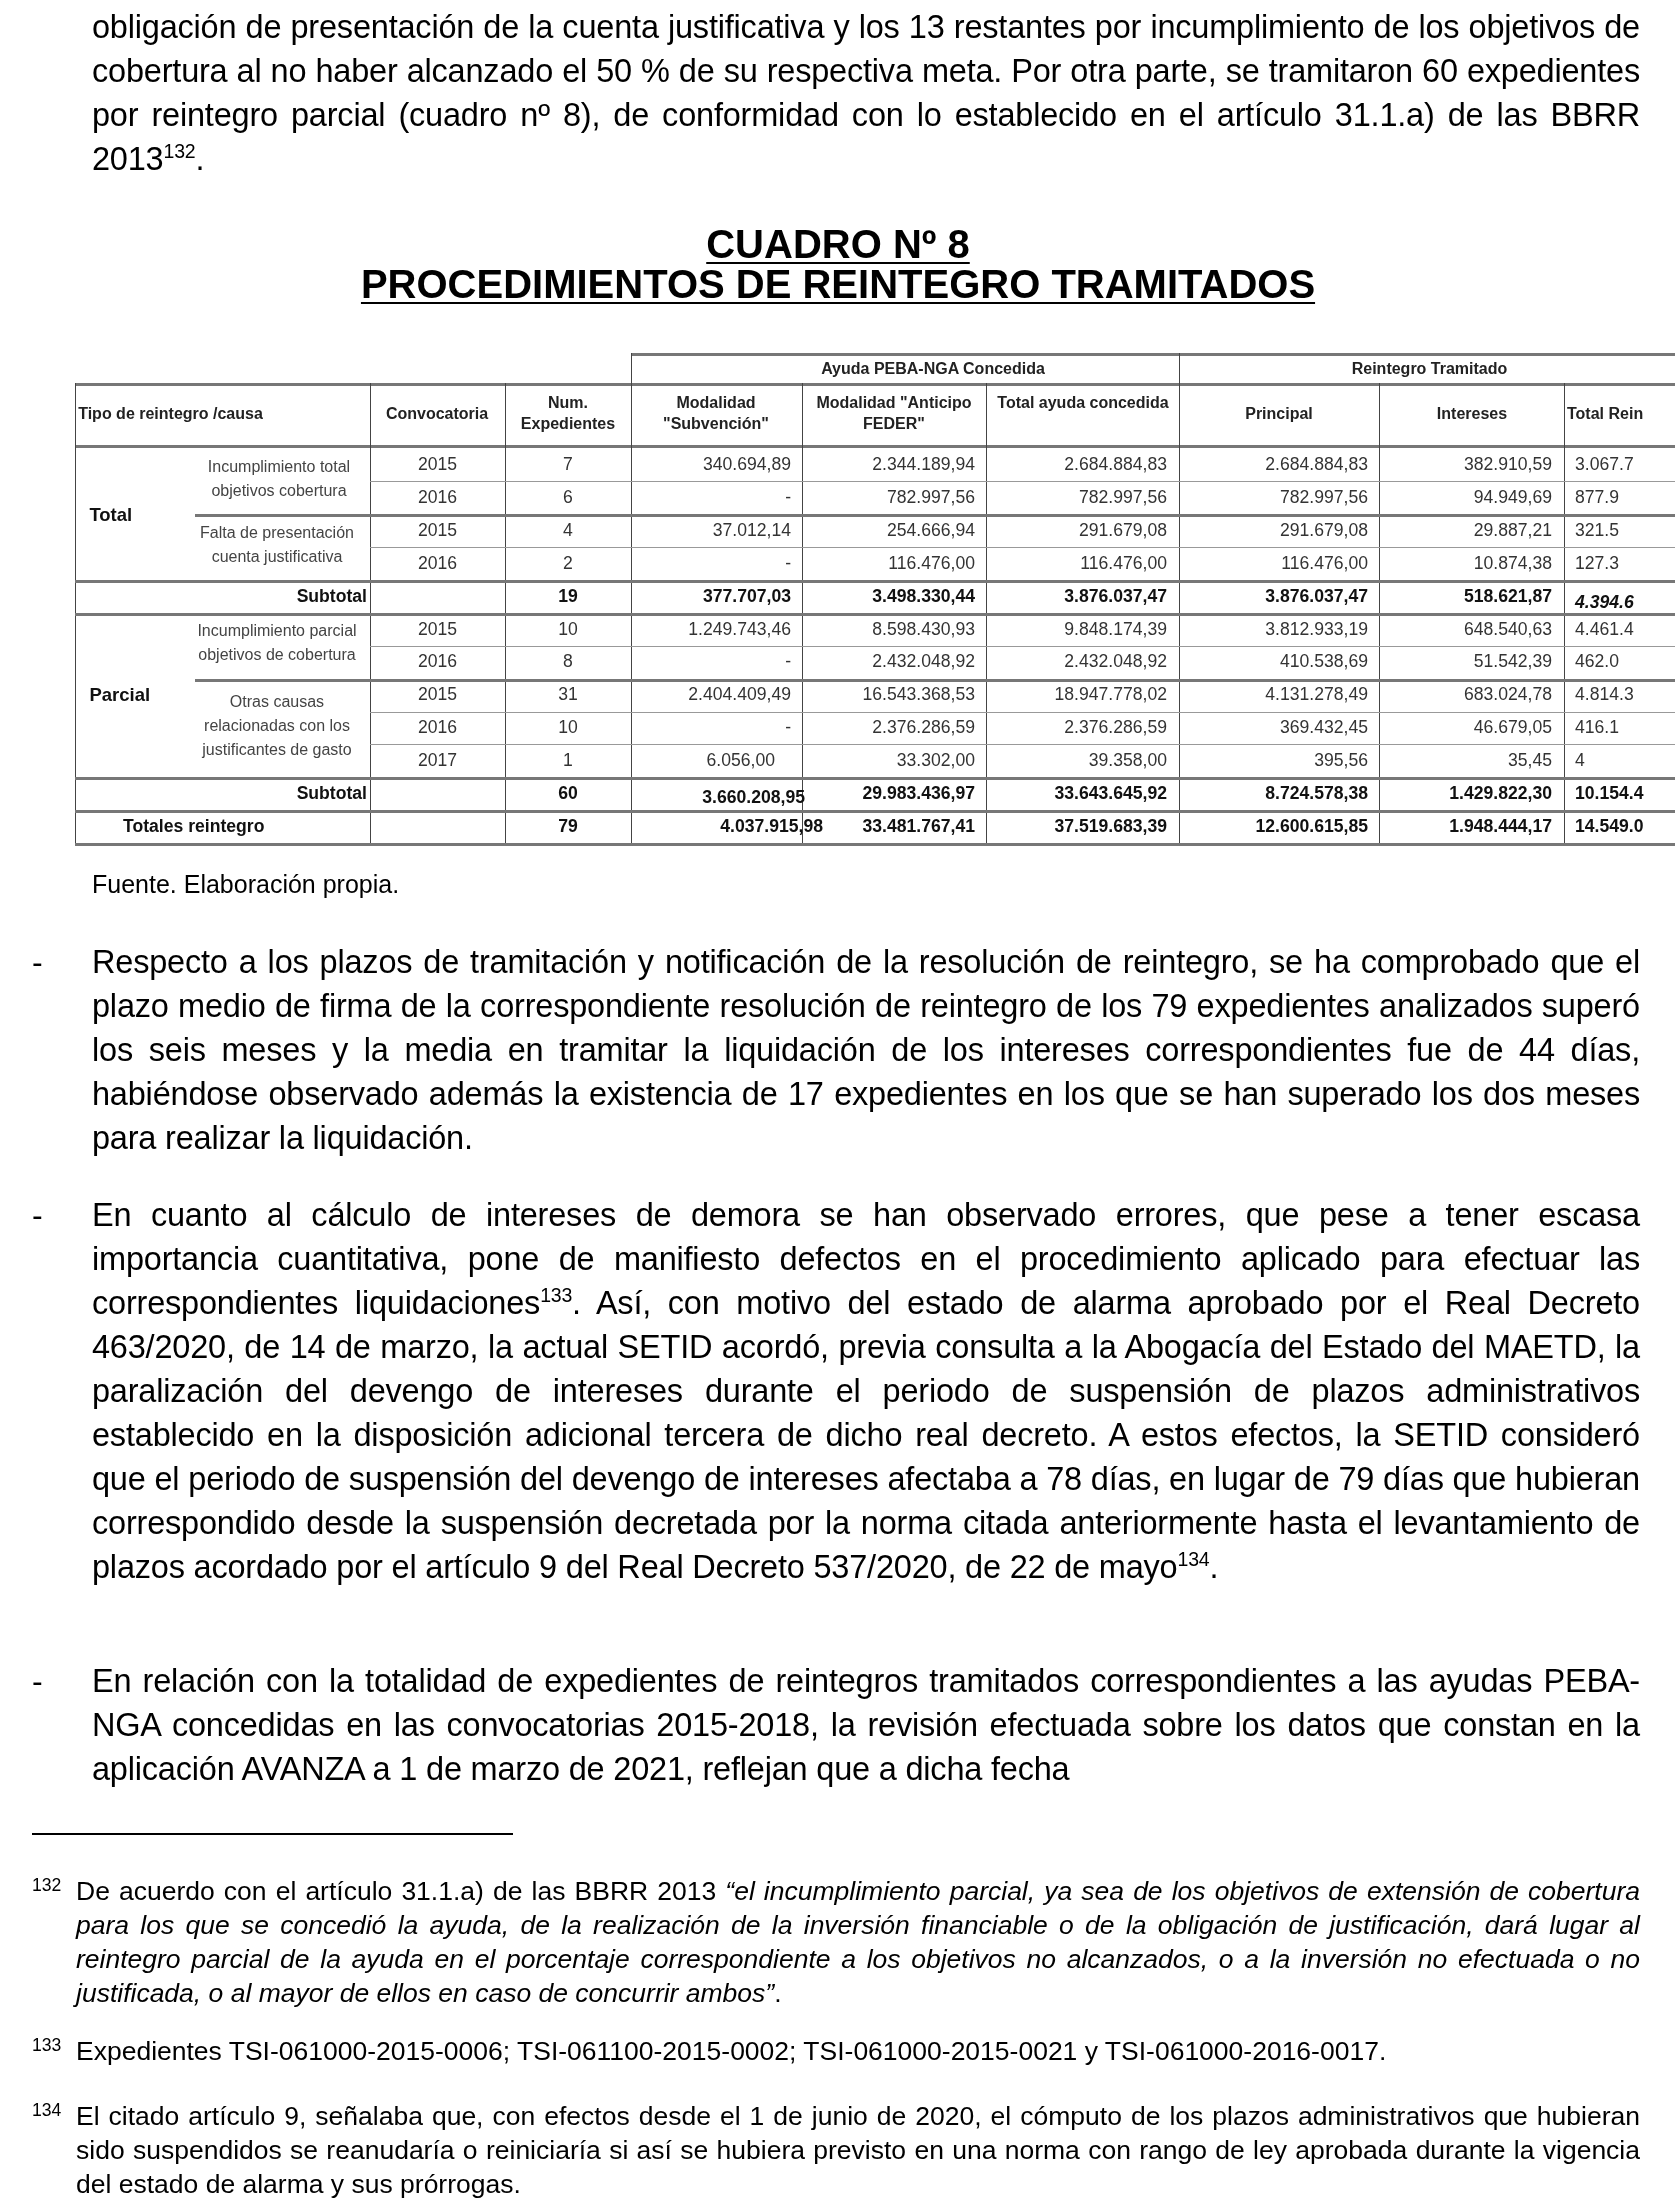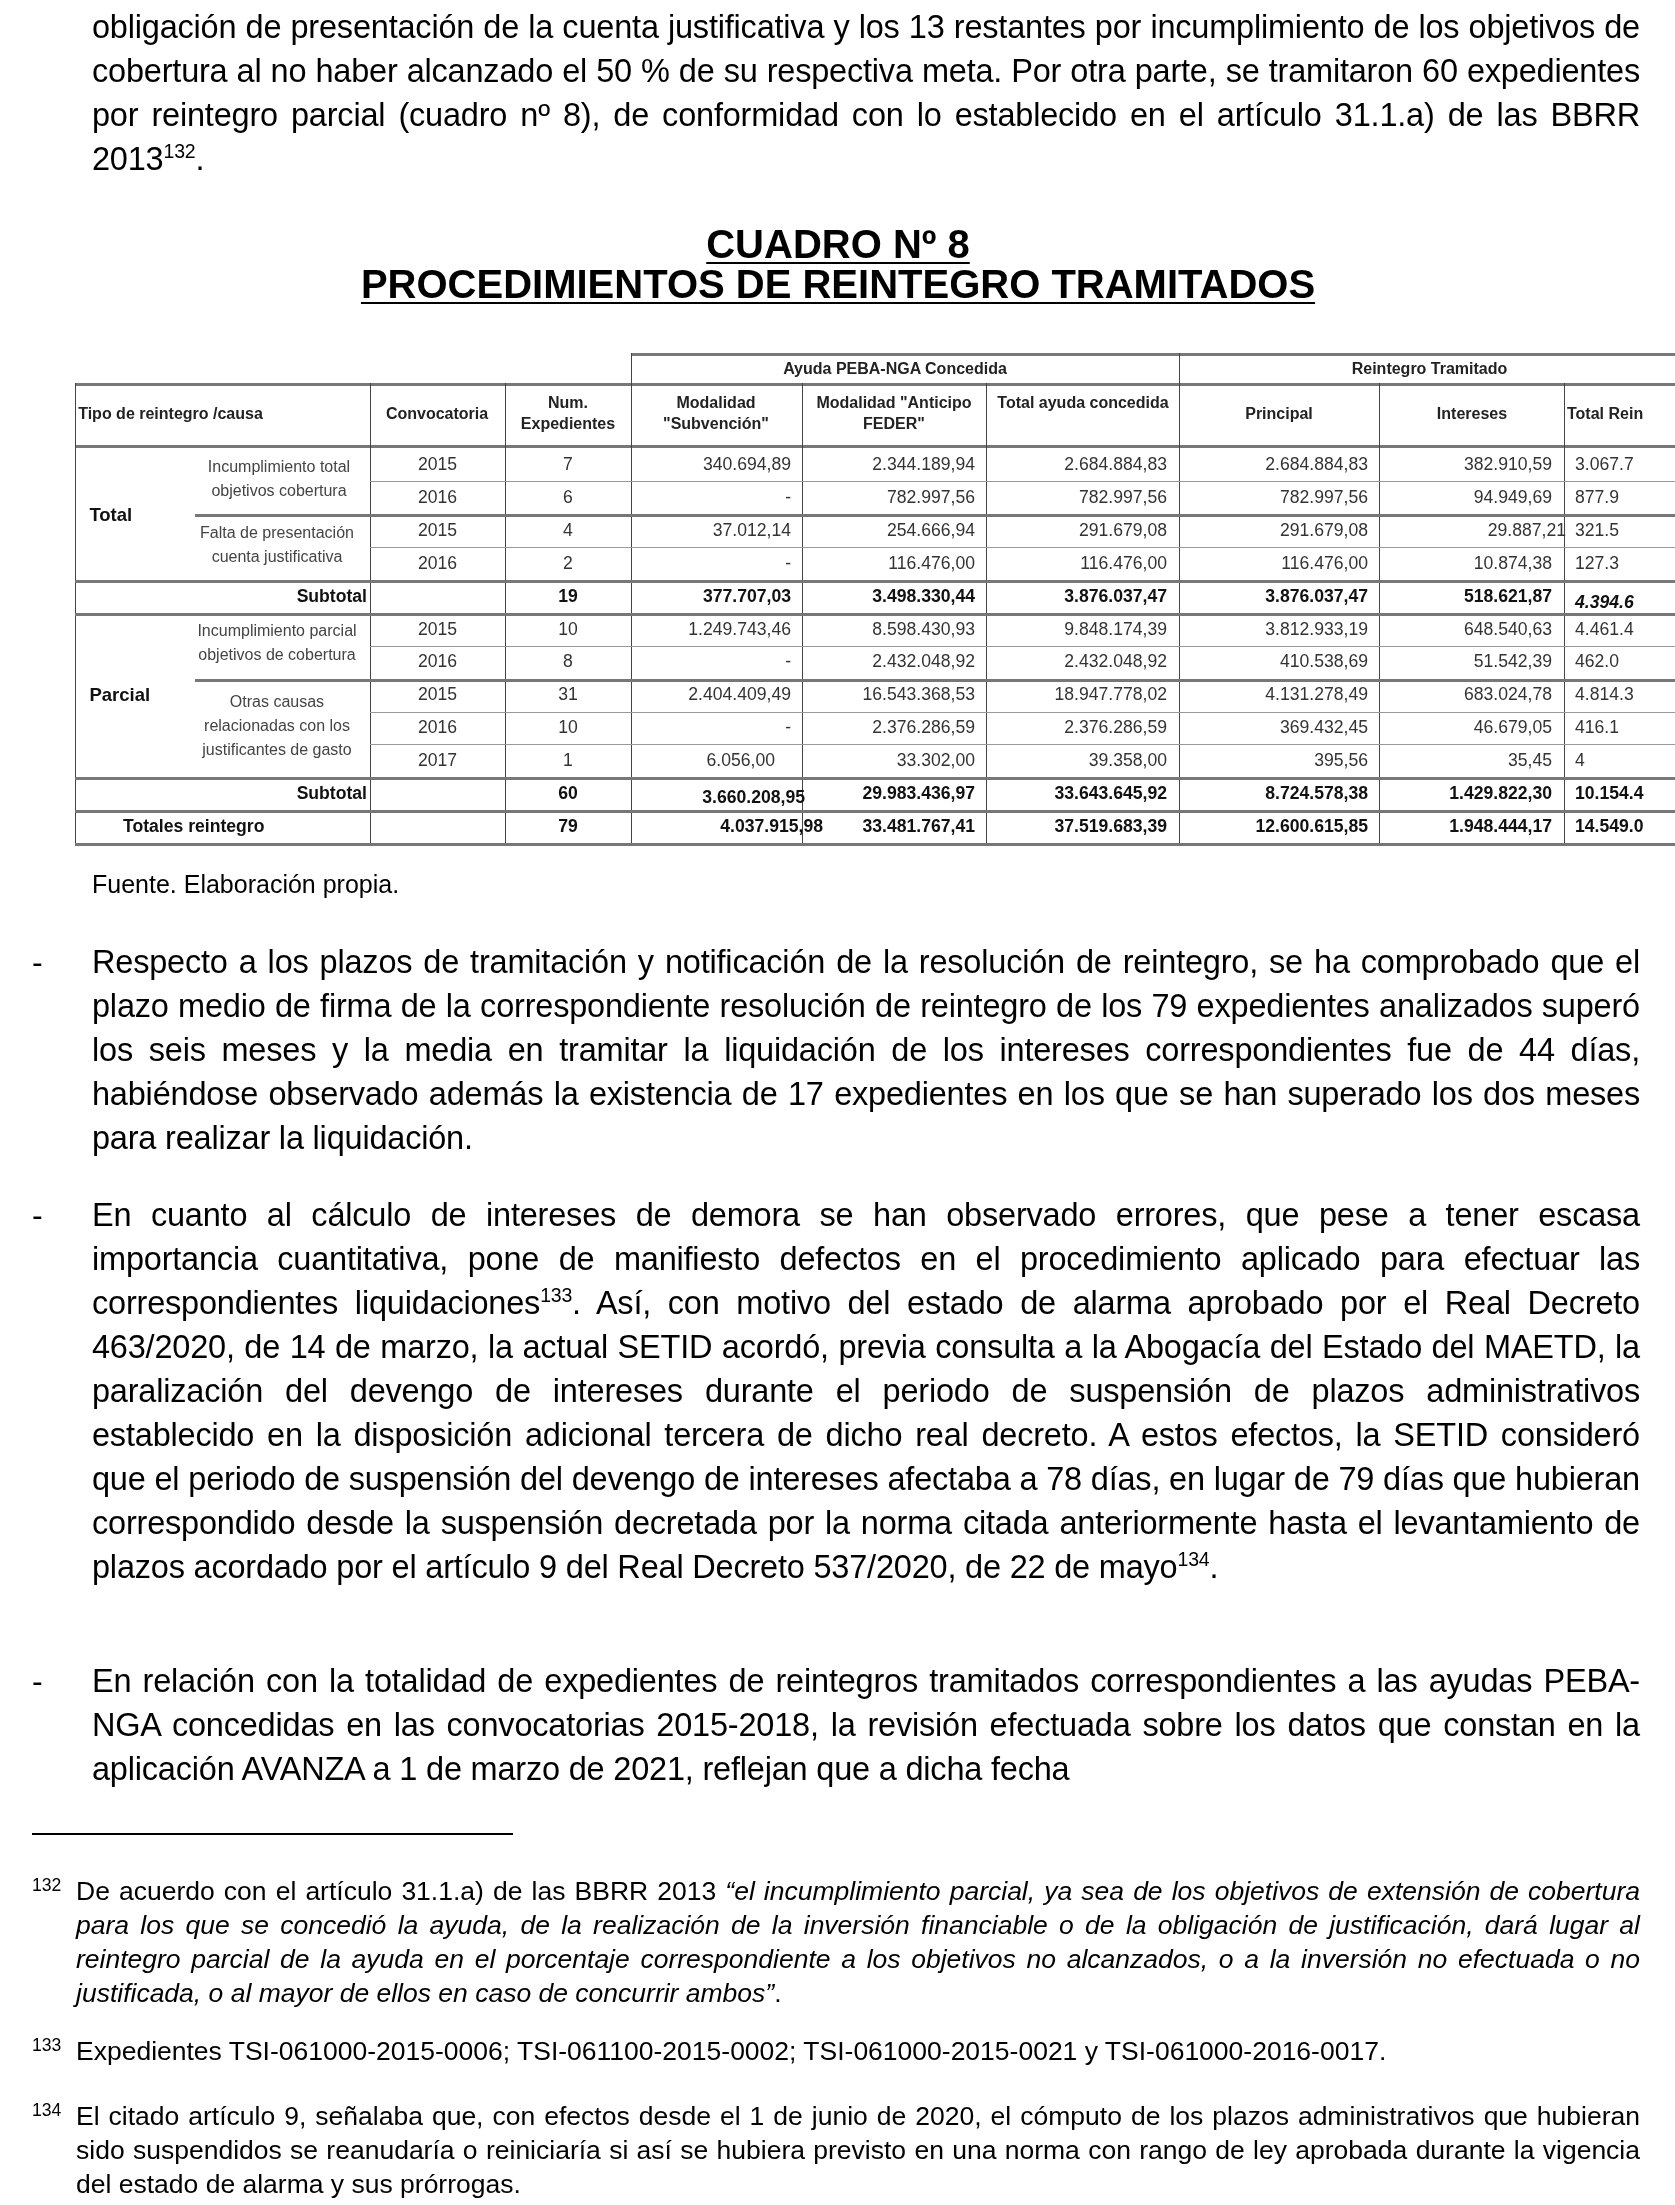--- a/index.html
+++ b/index.html
@@ -42,21 +42,21 @@
     <div class="hl" style="top: 92px; left: 0px; width: 1604px;"></div>
     <div class="vl" style="left: 0px; top: 30px; height: 460px;"></div>
     <div class="vl" style="left: 295px; top: 30px; height: 460px;"></div>
     <div class="vl" style="left: 430px; top: 30px; height: 460px;"></div>
     <div class="vl" style="left: 556px; top: 0px; height: 490px;"></div>
     <div class="vl" style="left: 727px; top: 30px; height: 460px;"></div>
     <div class="vl" style="left: 911px; top: 30px; height: 460px;"></div>
     <div class="vl" style="left: 1104px; top: 0px; height: 490px;"></div>
     <div class="vl" style="left: 1304px; top: 30px; height: 460px;"></div>
     <div class="vl" style="left: 1489px; top: 30px; height: 460px;"></div>
-    <div class="cell hdr" style="left: 546px; width: 548px; top: 4.8px;">Ayuda PEBA-NGA Concedida</div>
+    <div class="cell hdr" style="left: 584px; width: 548px; top: 4.8px;">Ayuda PEBA-NGA Concedida</div>
     <div class="cell hdr" style="left: 1104px; width: 501px; top: 4.8px;">Reintegro Tramitado</div>
     <div class="cell hdr" style="left: 3.2px; width: 289px; top: 50px; text-align: left;">Tipo de reintegro /causa</div>
     <div class="cell hdr" style="left: 298px; width: 128px; top: 50px;">Convocatoria</div>
     <div class="cell hdr" style="left: 433px; width: 120px; top: 39px;">Num. Expedientes</div>
     <div class="cell hdr" style="left: 559px; width: 164px; top: 39px;">Modalidad "Subvención"</div>
     <div class="cell hdr" style="left: 730px; width: 178px; top: 39px;">Modalidad "Anticipo FEDER"</div>
     <div class="cell hdr" style="left: 915px; width: 186px; top: 39px;">Total ayuda concedida</div>
     <div class="cell hdr" style="left: 1107px; width: 194px; top: 50px;">Principal</div>
     <div class="cell hdr" style="left: 1308px; width: 178px; top: 50px;">Intereses</div>
     <div class="cell hdr" style="left: 1492px; width: 157px; top: 50px; text-align: left;">Total Rein</div>
@@ -77,21 +77,21 @@
     <div class="cell num" style="left: 1104px; width: 189px; top: 134px;">782.997,56</div>
     <div class="cell num" style="left: 1304px; width: 173px; top: 134px;">94.949,69</div>
     <div class="cell" style="left: 1500px; top: 134px; text-align: left;">877.9</div>
     <div class="hl" style="top: 161px; left: 120px; width: 1484px;"></div>
     <div class="cell ctr" style="left: 295px; width: 135px; top: 167px;">2015</div>
     <div class="cell ctr" style="left: 430px; width: 126px; top: 167px;">4</div>
     <div class="cell num" style="left: 556px; width: 160px; top: 167px;">37.012,14</div>
     <div class="cell num" style="left: 727px; width: 173px; top: 167px;">254.666,94</div>
     <div class="cell num" style="left: 911px; width: 181px; top: 167px;">291.679,08</div>
     <div class="cell num" style="left: 1104px; width: 189px; top: 167px;">291.679,08</div>
-    <div class="cell num" style="left: 1304px; width: 173px; top: 167px; margin-left: 14px;">29.887,21</div>
+    <div class="cell num" style="left: 1304px; width: 173px; top: 167px;">29.887,21</div>
     <div class="cell" style="left: 1500px; top: 167px; text-align: left;">321.5</div>
     <div class="hl thin" style="top: 194px; left: 295px; width: 1309px;"></div>
     <div class="cell ctr" style="left: 295px; width: 135px; top: 200px;">2016</div>
     <div class="cell ctr" style="left: 430px; width: 126px; top: 200px;">2</div>
     <div class="cell num" style="left: 556px; width: 160px; top: 200px;">-</div>
     <div class="cell num" style="left: 727px; width: 173px; top: 200px;">116.476,00</div>
     <div class="cell num" style="left: 911px; width: 181px; top: 200px;">116.476,00</div>
     <div class="cell num" style="left: 1104px; width: 189px; top: 200px;">116.476,00</div>
     <div class="cell num" style="left: 1304px; width: 173px; top: 200px;">10.874,38</div>
     <div class="cell" style="left: 1500px; top: 200px; text-align: left;">127.3</div>

